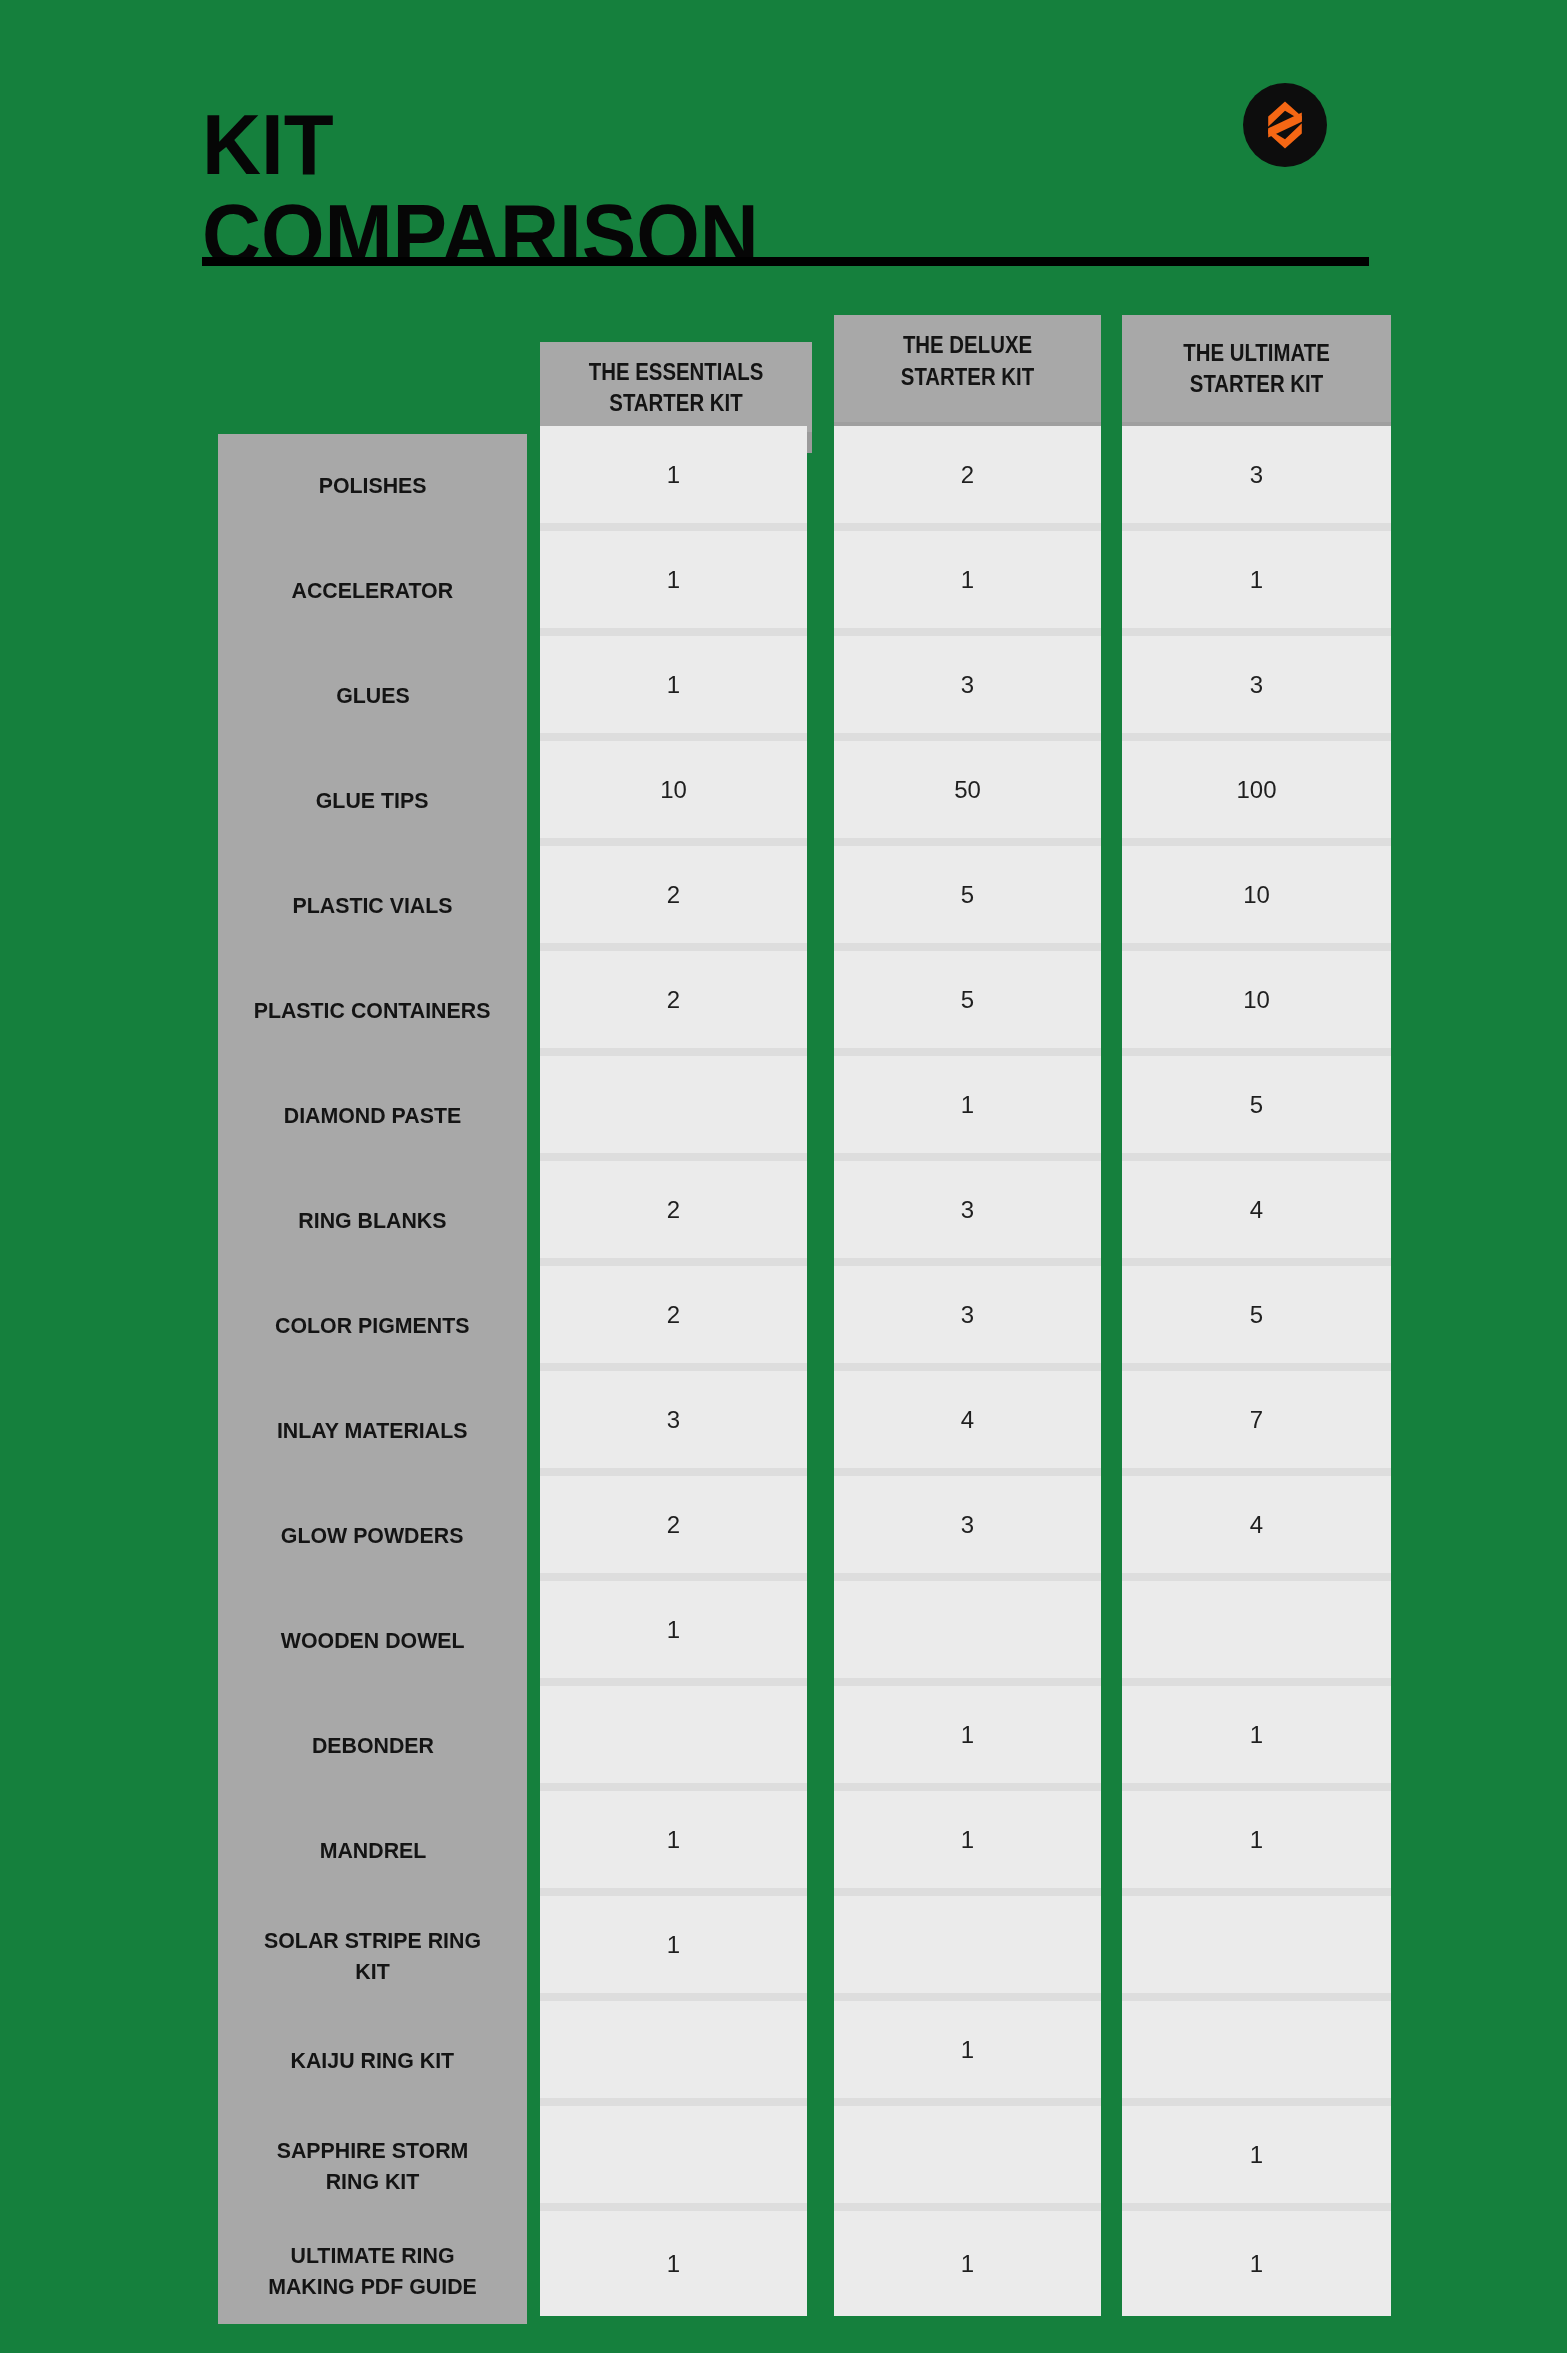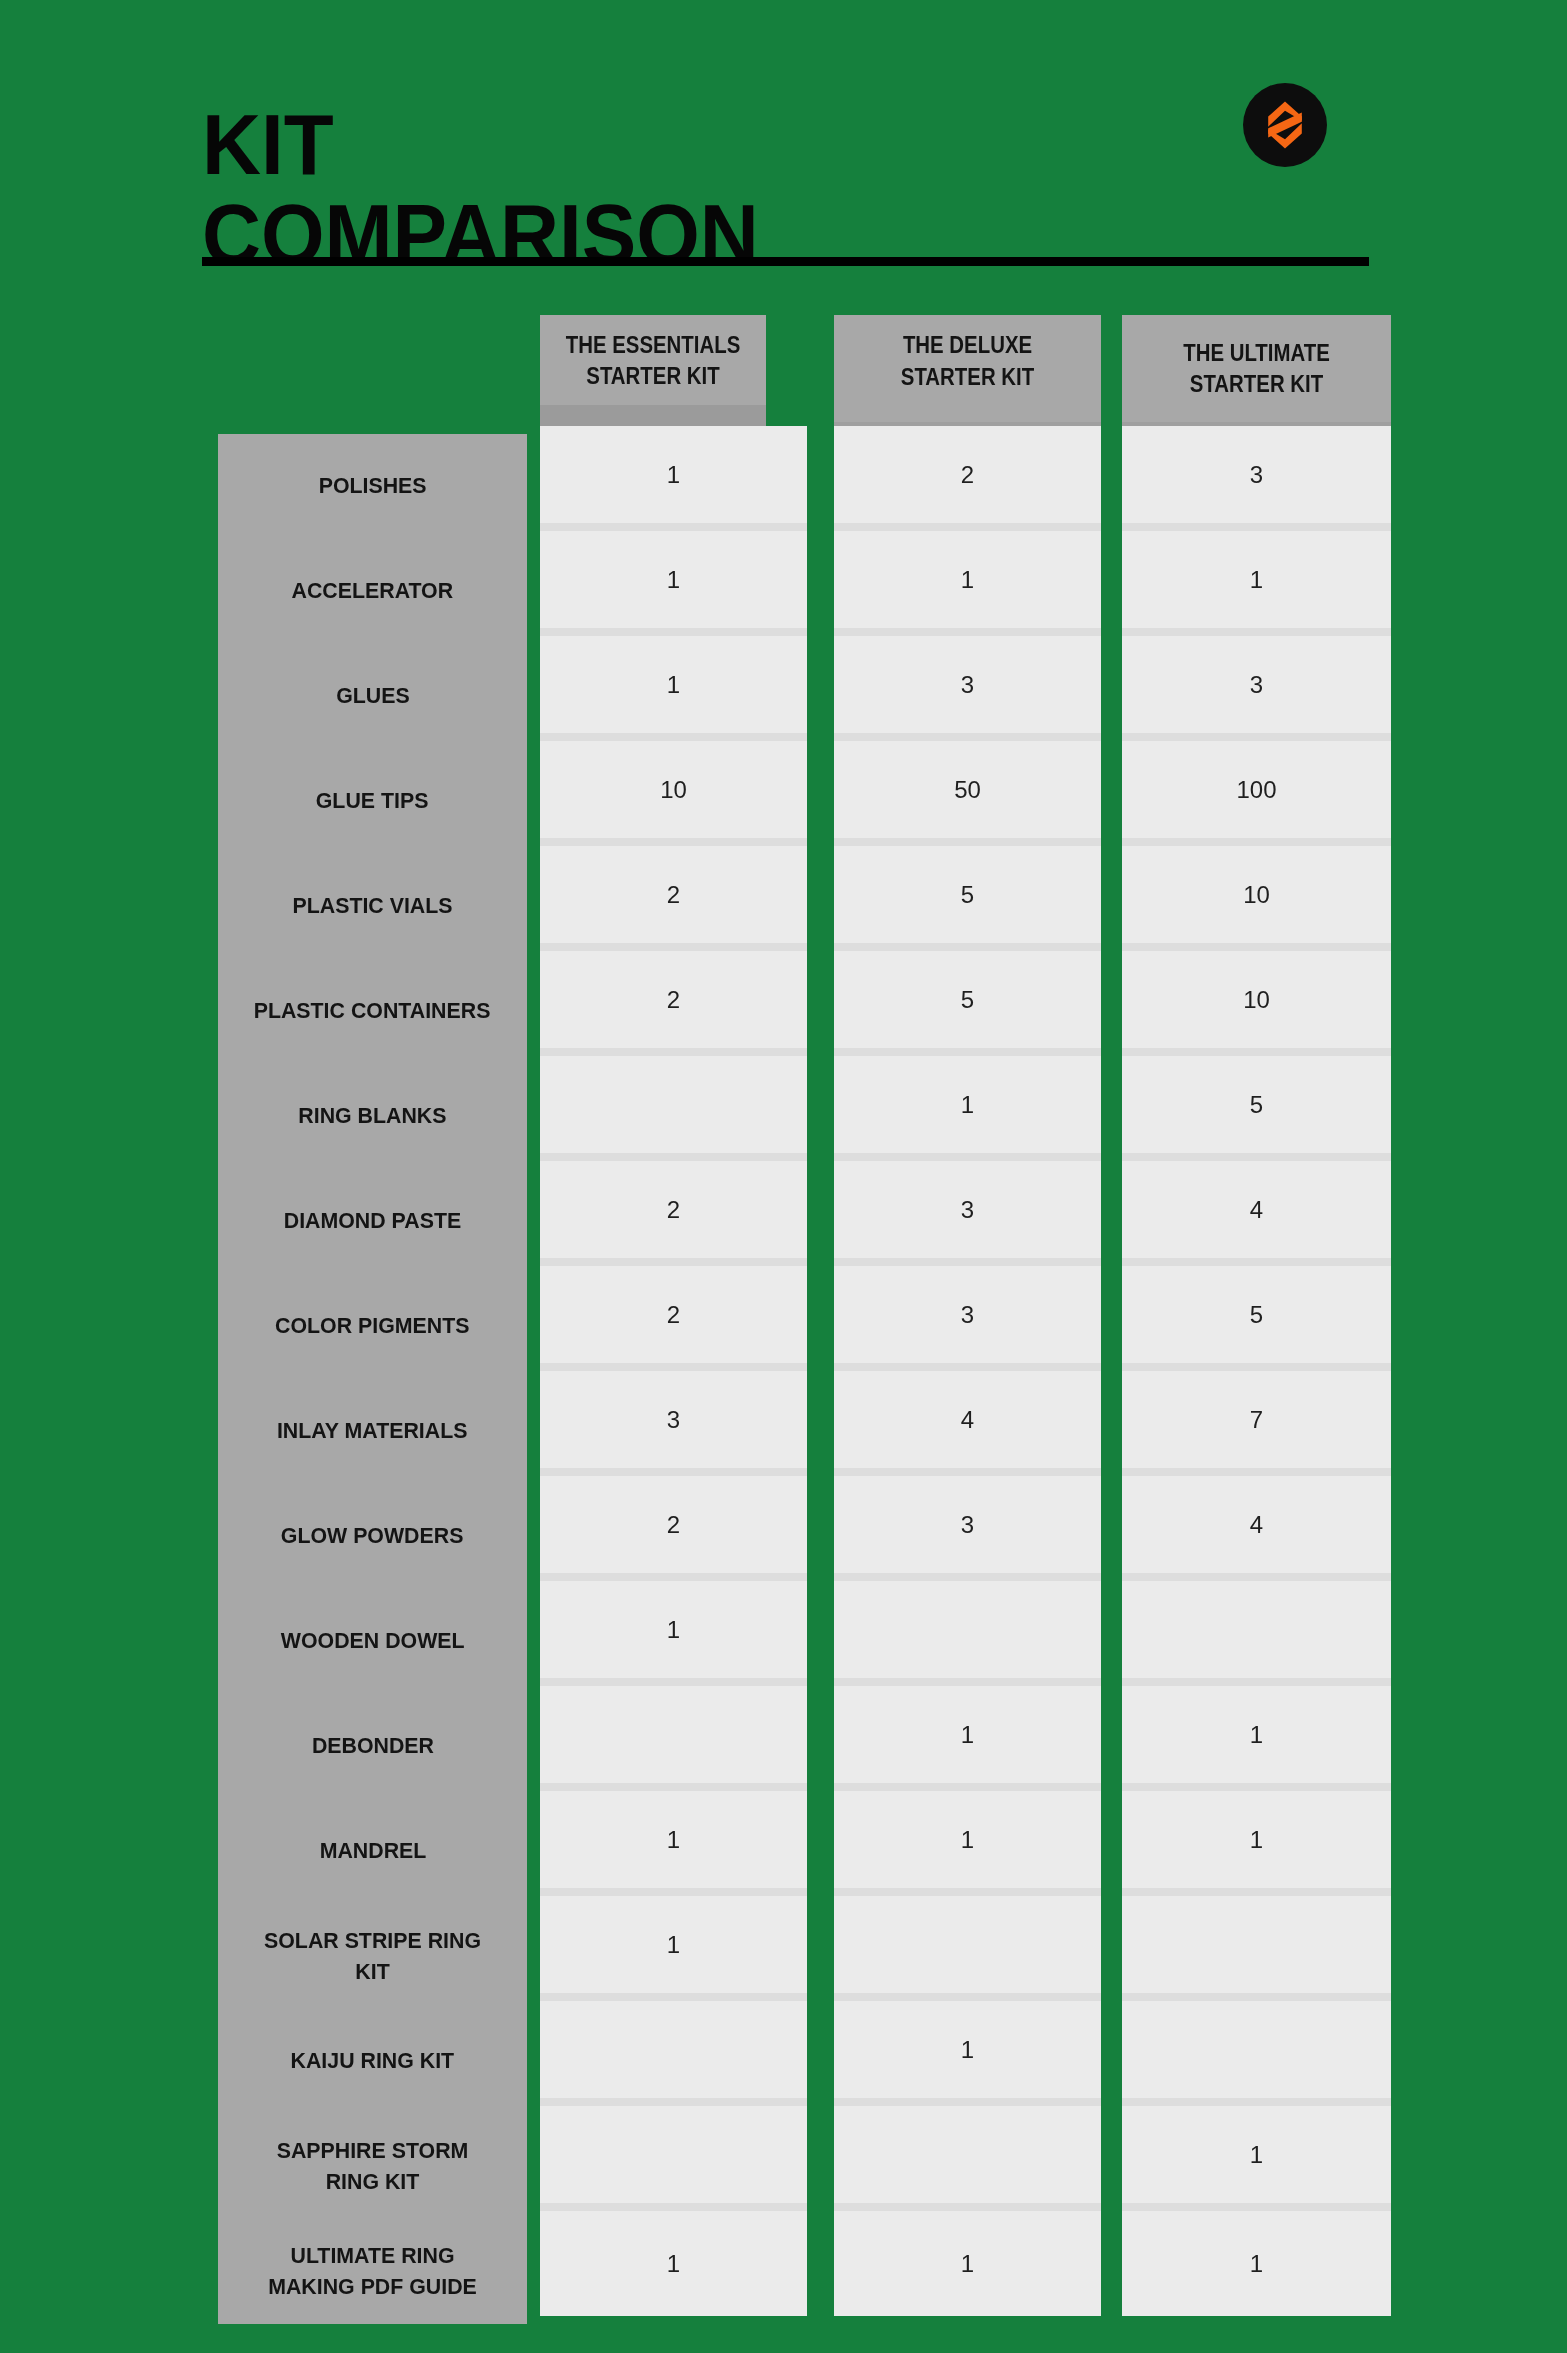--- a/index.html
+++ b/index.html
@@ -68,21 +68,21 @@
     line-height: 1.3;
     transform: scaleX(0.85);
     transform-origin: center;
     padding: 0 7.4px;
   }
   .col-head .head-shadow {
     position: absolute;
     left: 0; right: 0; bottom: 0;
     background: #9b9b9b;
   }
-  .col-head.c0 { left: 540px;  width: 226px; padding-bottom: 20.7px; }
+  .col-head.c0 { left: 540px;  width: 272px; padding-bottom: 20.7px; margin-top: 27px; }
   .col-head.c1 { left: 834px; width: 267px; padding-bottom: 20px; }
   .col-head.c2 { left: 1122px; width: 269px; padding-bottom: 4.4px; }
   .col-head.c0 .head-shadow { height: 20.7px; }
   .col-head.c1 .head-shadow, .col-head.c2 .head-shadow { height: 4.4px; background: #9f9f9f; }
 
   
   .labels-col {
     position: absolute;
     left: 218px;
     top: 426px;
@@ -181,24 +181,24 @@
         <div class="row-label">
           <span>GLUE TIPS</span>
         </div>
         <div class="row-label">
           <span>PLASTIC VIALS</span>
         </div>
         <div class="row-label">
           <span>PLASTIC CONTAINERS</span>
         </div>
         <div class="row-label">
+          <span>DIAMOND PASTE</span>
+        </div>
+        <div class="row-label">
           <span>RING BLANKS</span>
-        </div>
-        <div class="row-label">
-          <span>DIAMOND PASTE</span>
         </div>
         <div class="row-label">
           <span>COLOR PIGMENTS</span>
         </div>
         <div class="row-label">
           <span>INLAY MATERIALS</span>
         </div>
         <div class="row-label">
           <span>GLOW POWDERS</span>
         </div>

